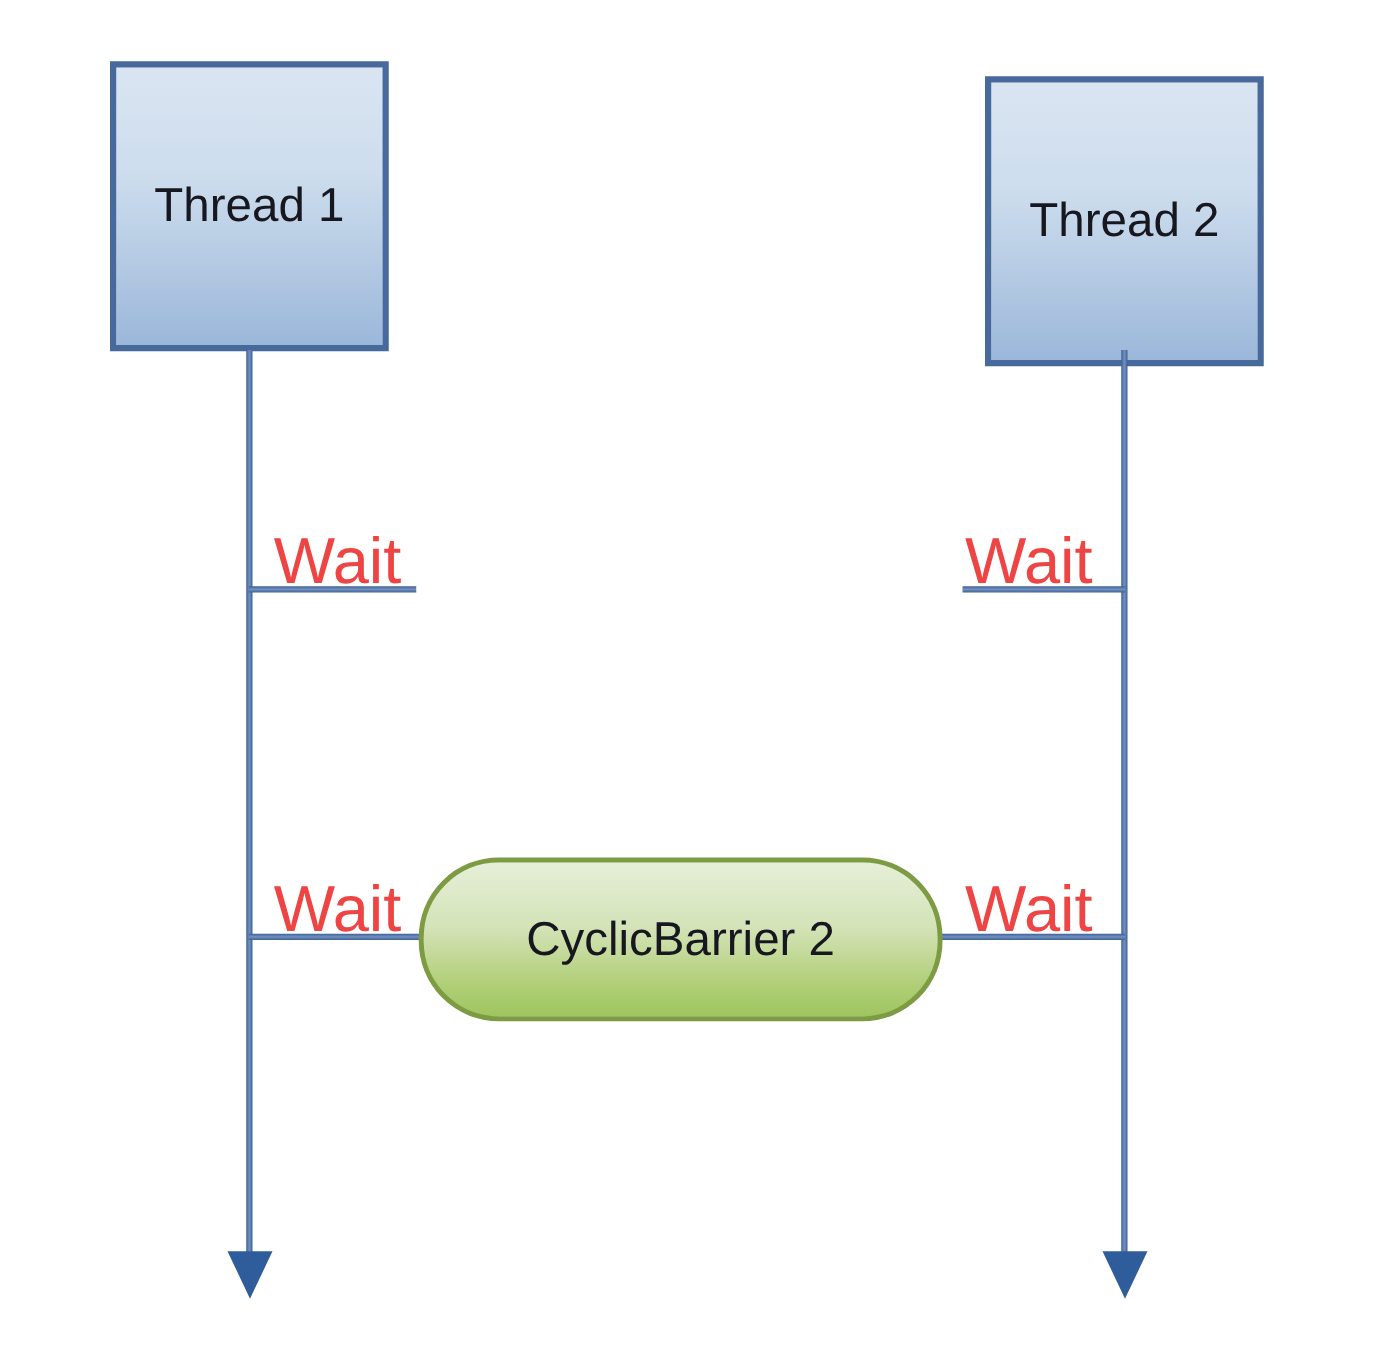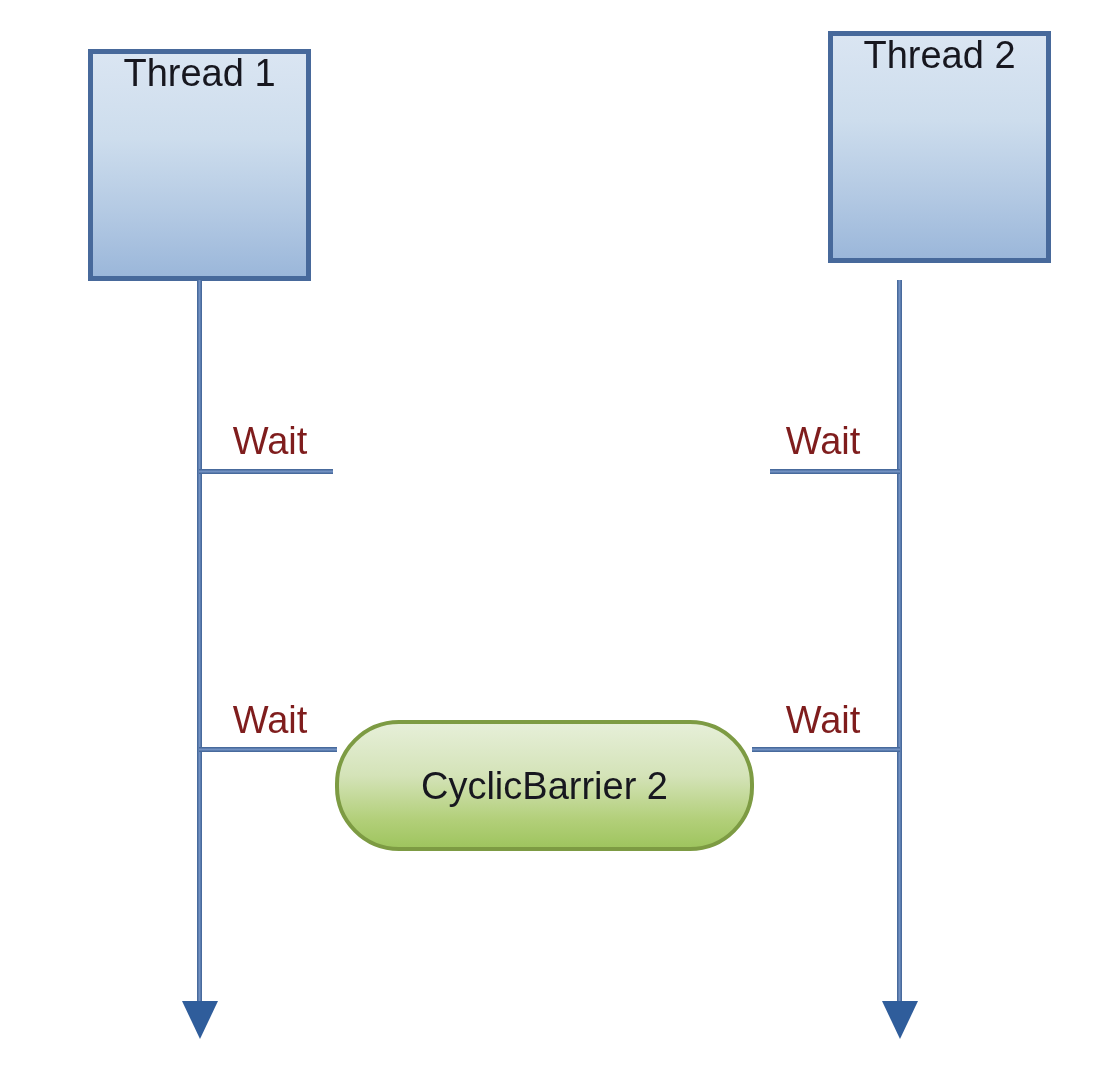--- a/index.html
+++ b/index.html
@@ -16,20 +16,21 @@
     overflow: hidden;
   }
   .thread-box {
     position: absolute;
     width: 223px;
     height: 232px;
     box-sizing: border-box;
     border: 5px solid #47699b;
     background: linear-gradient(180deg, #dae5f2 0%, #cddded 38%, #b3c9e3 72%, #9bb7da 100%);
     display: flex;
+    align-items: center;
     justify-content: center;
   }
   .thread-box .label {
     font-size: 38px;
     line-height: 1;
     color: #17171f;
   }
   .lifeline {
     position: absolute;
     width: 5px;
@@ -57,55 +58,55 @@
     justify-content: center;
   }
   .barrier .label {
     font-size: 38px;
     line-height: 1;
     color: #17171f;
   }
   .wait {
     position: absolute;
     transform: translateX(-50%);
-    font-size: 38px;
+    font-size: 52px;
     line-height: 1.1;
-    color: #7f1d1d;
+    color: #ef4444;
     white-space: nowrap;
   }
 </style>
 </head>
 <body>
 
 <div class="canvas">
 
   <div class="thread-box" style="left:88px; top:49px;">
     <span class="label">Thread 1</span>
   </div>
-  <div class="thread-box" style="left:788px; top:31px;margin-left:40px;">
+  <div class="thread-box" style="left:788px; top:61px;">
     <span class="label">Thread 2</span>
   </div>
 
   <div class="lifeline" style="left:197px; top:280px; height:726px;"></div>
   <div class="lifeline" style="left:897px; top:280px; height:726px;"></div>
 
   <svg class="arrowhead" style="left:181px; top:1000px;" viewBox="0 0 38 40">
     <polygon points="1,1 37,1 19,39" fill="#2f5d9b"></polygon>
   </svg>
   <svg class="arrowhead" style="left:881px; top:1000px;" viewBox="0 0 38 40">
     <polygon points="1,1 37,1 19,39" fill="#2f5d9b"></polygon>
   </svg>
 
   <div class="connector" style="left:199px; top:469px; width:134px;"></div>
   <div class="connector" style="left:770px; top:469px; width:130px;"></div>
 
   <div class="connector" style="left:199px; top:747px; width:138px;"></div>
   <div class="connector" style="left:752px; top:747px; width:148px;"></div>
 
-  <div class="barrier" style="left:335px; top:720px; width:419px;">
+  <div class="barrier" style="left:335px; top:686px; width:419px;">
     <span class="label">CyclicBarrier 2</span>
   </div>
 
   <div class="wait" style="left:270px; top:421px;">Wait</div>
   <div class="wait" style="left:823px; top:421px;">Wait</div>
   <div class="wait" style="left:270px; top:700px;">Wait</div>
   <div class="wait" style="left:823px; top:700px;">Wait</div>
 
 </div>
 

